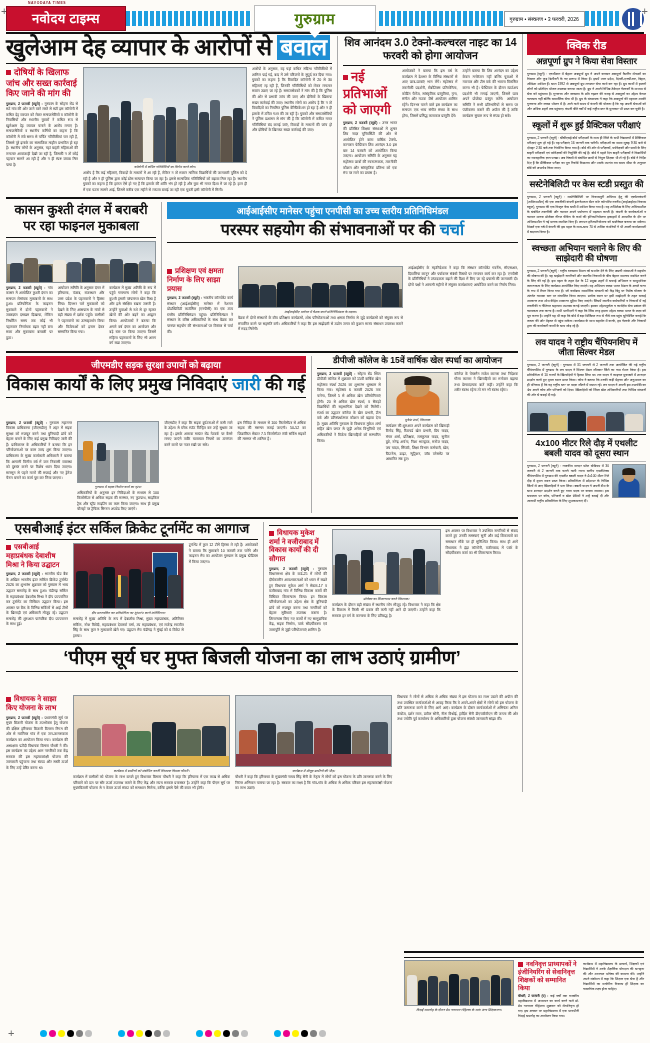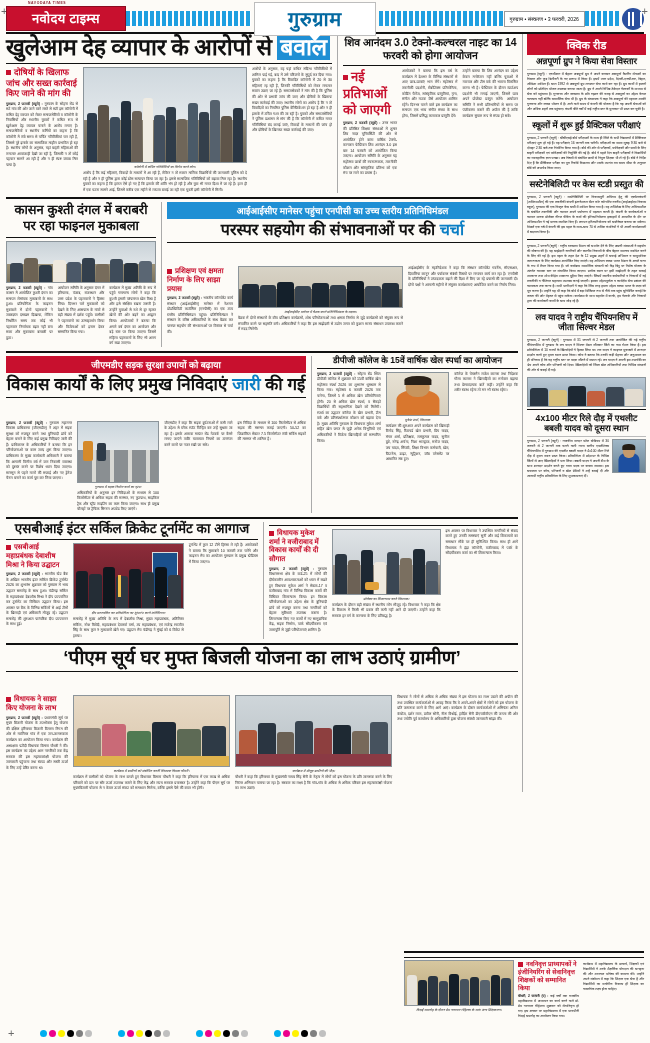--- a/index.html
+++ b/index.html
@@ -18,21 +18,21 @@
   .cm-tr { right: 2px; top: 6px; }
   .logo-wrap { position: relative; width: 120px; flex: none; }
   .logo-sub { font-size: 3.4px; letter-spacing: .6px; color: #8a2030; font-weight: bold; text-align: center;
               position: absolute; top: -5px; left: 22px; }
   .logo-box { background: #c8102e; color: #fff; font-weight: bold; font-size: 13px; text-align: center;
               padding: 2px 3px 3px 3px; border: 1px solid #8c0b20; letter-spacing: .3px; }
   .bar-strip { flex: 1; height: 15px; background:
       repeating-linear-gradient(90deg, #1f9fe0 0 4px, #ffffff 4px 6px); }
   .brand-plate { position: relative; flex: none; width: 122px; margin: 0 3px; }
   .brand-inner { border: 1px solid #bdbdbd; background: #fff; text-align: center; padding: 2px 0 3px; }
-  .brand-inner .bt { color: #0369a1; font-weight: bold; font-size: 20px; letter-spacing: .5px; }
+  .brand-inner .bt { color: #4d7c0f; font-weight: bold; font-size: 15px; letter-spacing: .5px; }
   .brand-tail { position: absolute; left: 50%; transform: translateX(-50%); bottom: -6px;
                 width: 12px; height: 7px; background: #fff; border: 1px solid #bdbdbd; border-top: none;
                 clip-path: polygon(0 0, 100% 0, 50% 100%); }
   .date-plate { flex: none; border: 1px solid #9a9a9a; background: #fff; font-size: 5.2px; color: #111;
                 padding: 3px 5px; white-space: nowrap; }
   .ear-strip { flex: none; width: 34px; height: 15px; background:
       repeating-linear-gradient(90deg, #1f9fe0 0 4px, #ffffff 4px 6px); }
   .nav-circle { flex: none; width: 22px; height: 22px; border-radius: 50%; background: #2b4f9e;
                 position: relative; margin-left: 3px; }
   .nav-circle::before { content:""; position:absolute; left:6px; top:4px; width:10px; height:14px;
@@ -456,20 +456,21 @@
       </div>
       <div class="rr-sep"></div>
 
       <div>
         <div class="rr-head">सस्टेनेबिलिटी पर केस स्टडी प्रस्तुत की</div>
         <div class="rr-body">गुरुग्राम, 2 फरवरी (ब्यूरो) : सस्टेनेबिलिटी पर विकासपुरी अधिगम हेतु की एक्सेलकंपनी (अधिगमशील) की एक तकनीकी कंपनी इंटरनेशनल सेंटर फॉर कॉरपोरेट गवर्नेंस (आईआईएम विकास स्कूल), गुरुग्राम की एक विस्तृत केस स्टडी में शामिल किया गया है। यह अभिलेख के लिए अधिगमशील के संबंधित तकनीकी और व्यापार अपने पर्यावरण में पड़ताल करती है। कंपनी के कार्यकर्ताओं व व्यापार मानक प्रोजेक्ट नीरज चेकिंग के कार्य की हरितपरियोजना इकाइयों में आधारित के दौर पर अधिगमशील ने नई मानक स्थापित किए हैं। लगभग हरितपरियोजना को सस्टेनेबल बनाया जा सकेगा। पिछले एक वर्ष में कंपनी की इस पहल के साथ-साथ 70 से अधिक कंपनियों ने भी अपनी कार्यप्रणाली में बदलाव किया है।</div>
       </div>
       <div class="rr-sep"></div>
 
       <div>
+        <div class="rr-head">स्वच्छता अभियान चलाने के लिए की साझेदारी की घोषणा</div>
         <div class="rr-body">गुरुग्राम, 2 फरवरी (ब्यूरो) : राष्ट्रीय स्वच्छता मिशन को समर्थन देने के लिए अग्रणी संस्थाओं ने सहयोग की घोषणा की है। यह साझेदारी नागरिकों और स्थानीय निकायों के बीच बेहतर समन्वय स्थापित करने के लिए की गई है। इस पहल के तहत देश के 12 प्रमुख शहरों में सफाई अभियान व सामुदायिक जागरूकता के लिए कार्यक्रम आयोजित किए जाएंगे। यह अभियान स्वच्छ भारत मिशन के अगले चरण के रूप में तैयार किया गया है। जो कार्यक्रम सामाजिक संगठनों को केंद्र बिंदु पर विशेष योजना के अंतर्गत व्यापक स्तर पर संचालित किया जाएगा। प्रत्येक स्थान पर इसी साझेदारी के तहत सफाई उपकरण तथा शोध केंद्रित उपकरण मुहैया किए जाएंगे। जिसमें स्थानीय कर्मचारियों व निकायों में नई तकनीकी व नीतिगत सहायता उपलब्ध कराई जाएगी। इसका उद्देश्यपूर्णता व कार्यक्षेत्र सेवा प्रबंधन की व्यापकता तक करना है। सभी भागीदारों ने कहा कि जिस तरह हमारा उद्देश्य स्वच्छ भारत के लक्ष्य को पूरा करना है। उन्होंने यह भी कहा कि बोर्ड में बड़ा डिजिटल रूप से नीचे तक पहुंच सुनिश्चित कराई कि जनता की ओर मेहनत से पहुंच सकेगा। कार्यक्रम के साथ सहयोग में करके, हम नेटवर्क और निकायों द्वारा की कार्यकारी कार्यों के साथ जोड़ रहे हैं।</div>
       </div>
       <div class="rr-sep"></div>
 
       <div>
         <div class="rr-head">लव यादव ने राष्ट्रीय चैंपियनशिप में जीता सिल्वर मेडल</div>
         <div style="display:flex;gap:3px;">
           <div class="rr-body" style="flex:1;">गुरुग्राम, 2 फरवरी (ब्यूरो) : गुरुग्राम में 31 जनवरी से 2 फरवरी तक आयोजित की गई राष्ट्रीय चैंपियनशिप में गुरुग्राम के लव यादव ने सिल्वर मेडल जीतकर जिले का नाम रोशन किया है। इस प्रतियोगिता में 10 राज्यों के खिलाड़ियों ने हिस्सा लिया था। लव यादव ने फाइनल मुकाबले में शानदार प्रदर्शन करते हुए दूसरा स्थान प्राप्त किया। कोच ने बताया कि उनकी कड़ी मेहनत और अनुशासन का ही परिणाम है कि वह राष्ट्रीय स्तर पर पदक जीतने में सफल रहे। लव यादव ने अपनी इस उपलब्धि का श्रेय अपने कोच और परिजनों को दिया। खिलाड़ियों को जिला खेल अधिकारियों तथा विभिन्न संगठनों की ओर से बधाई दी गई।</div>
         </div>
         <div class="photo" style="height:30px;margin-top:2px;">

